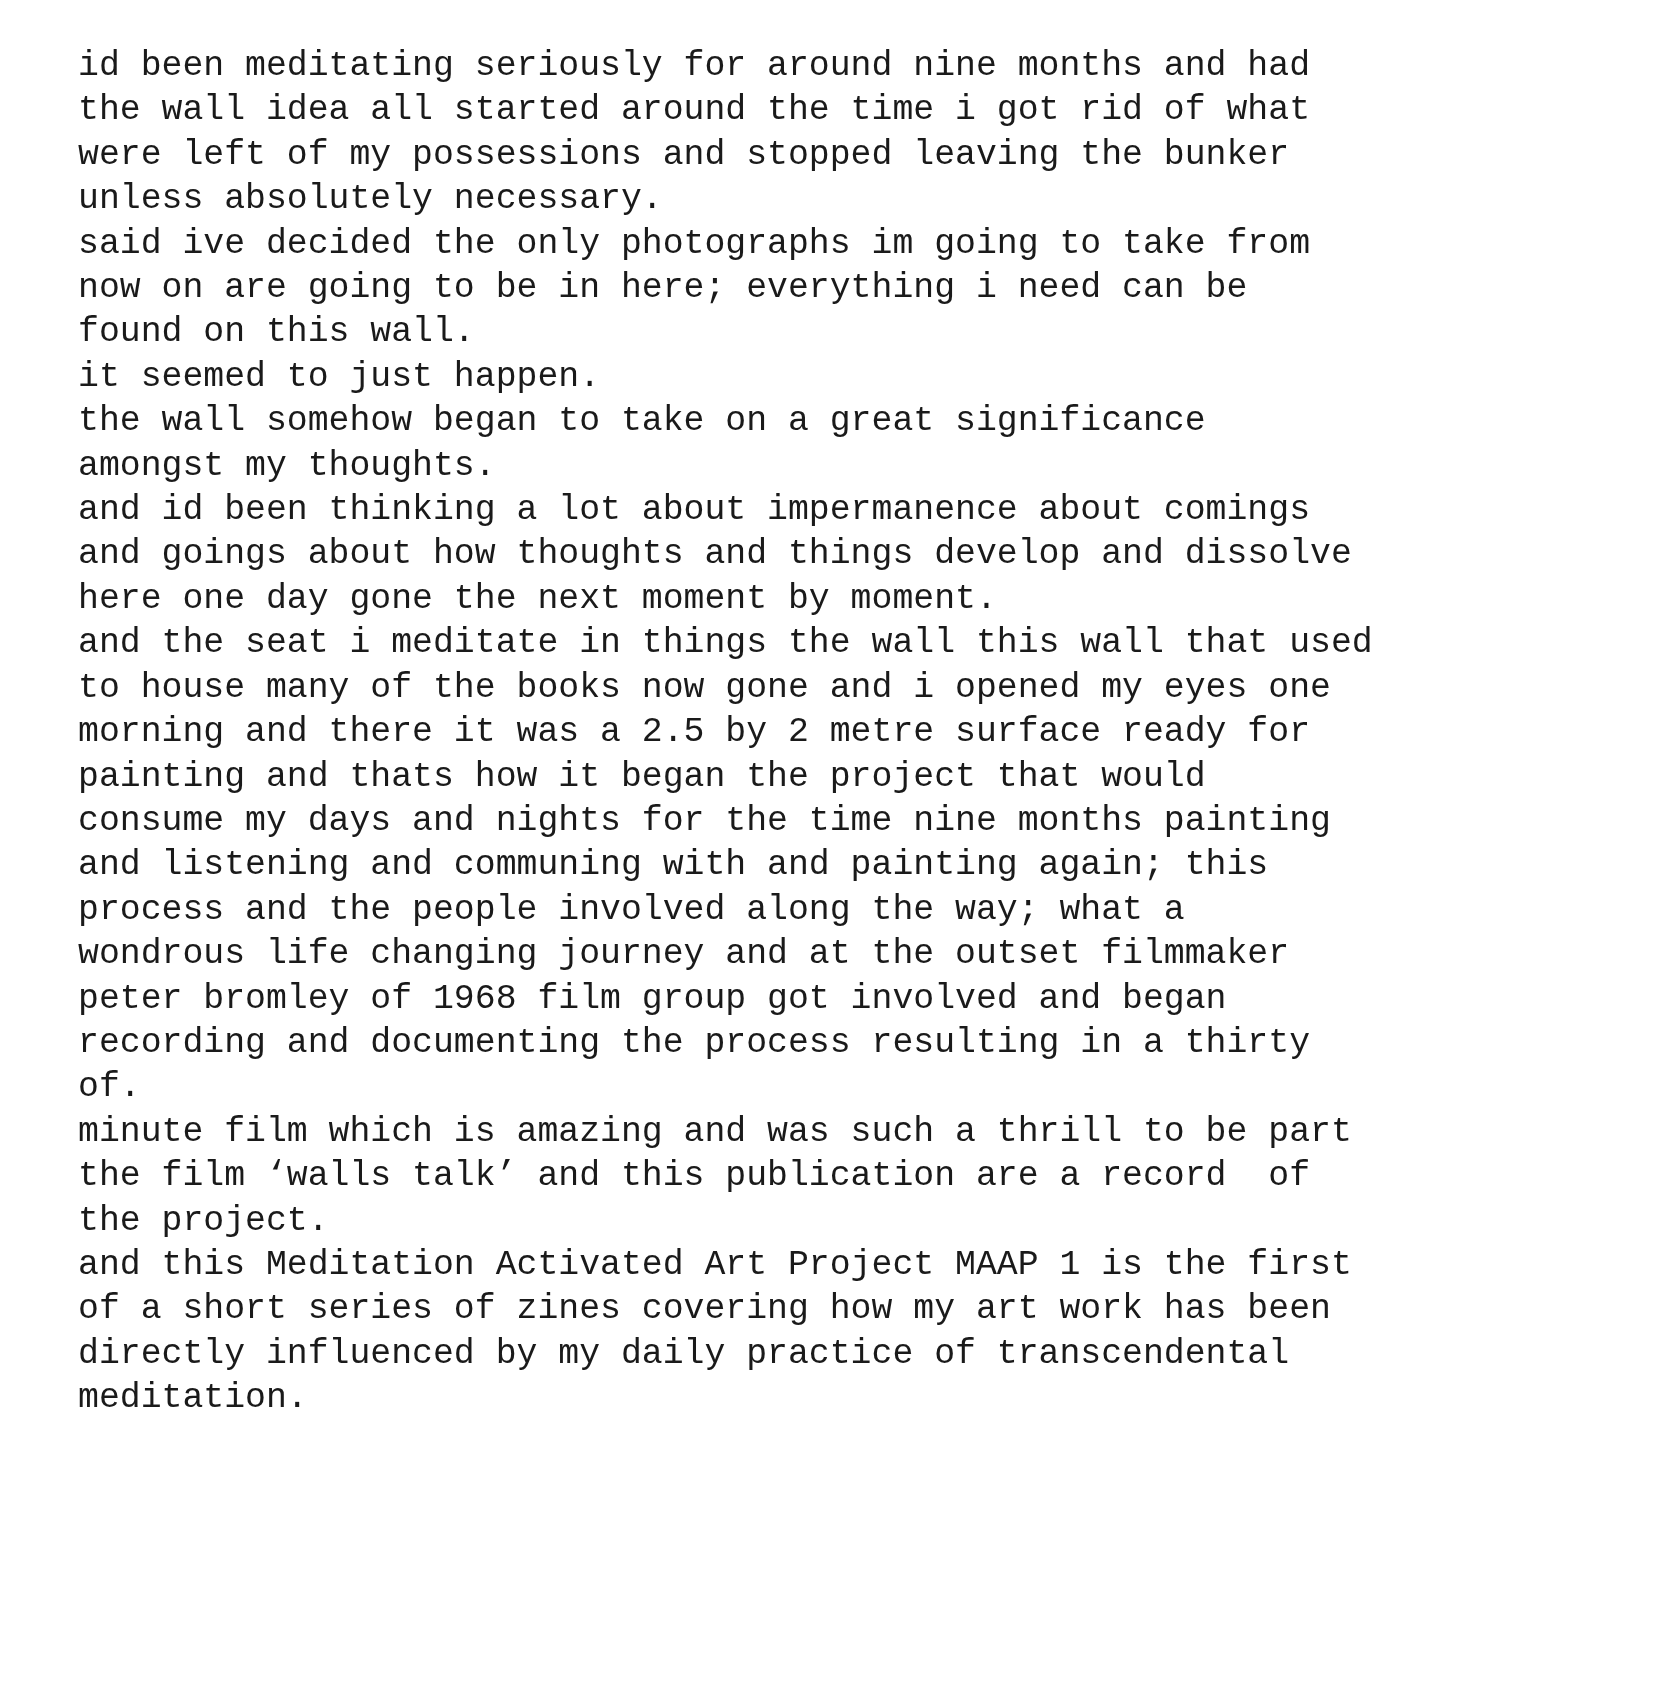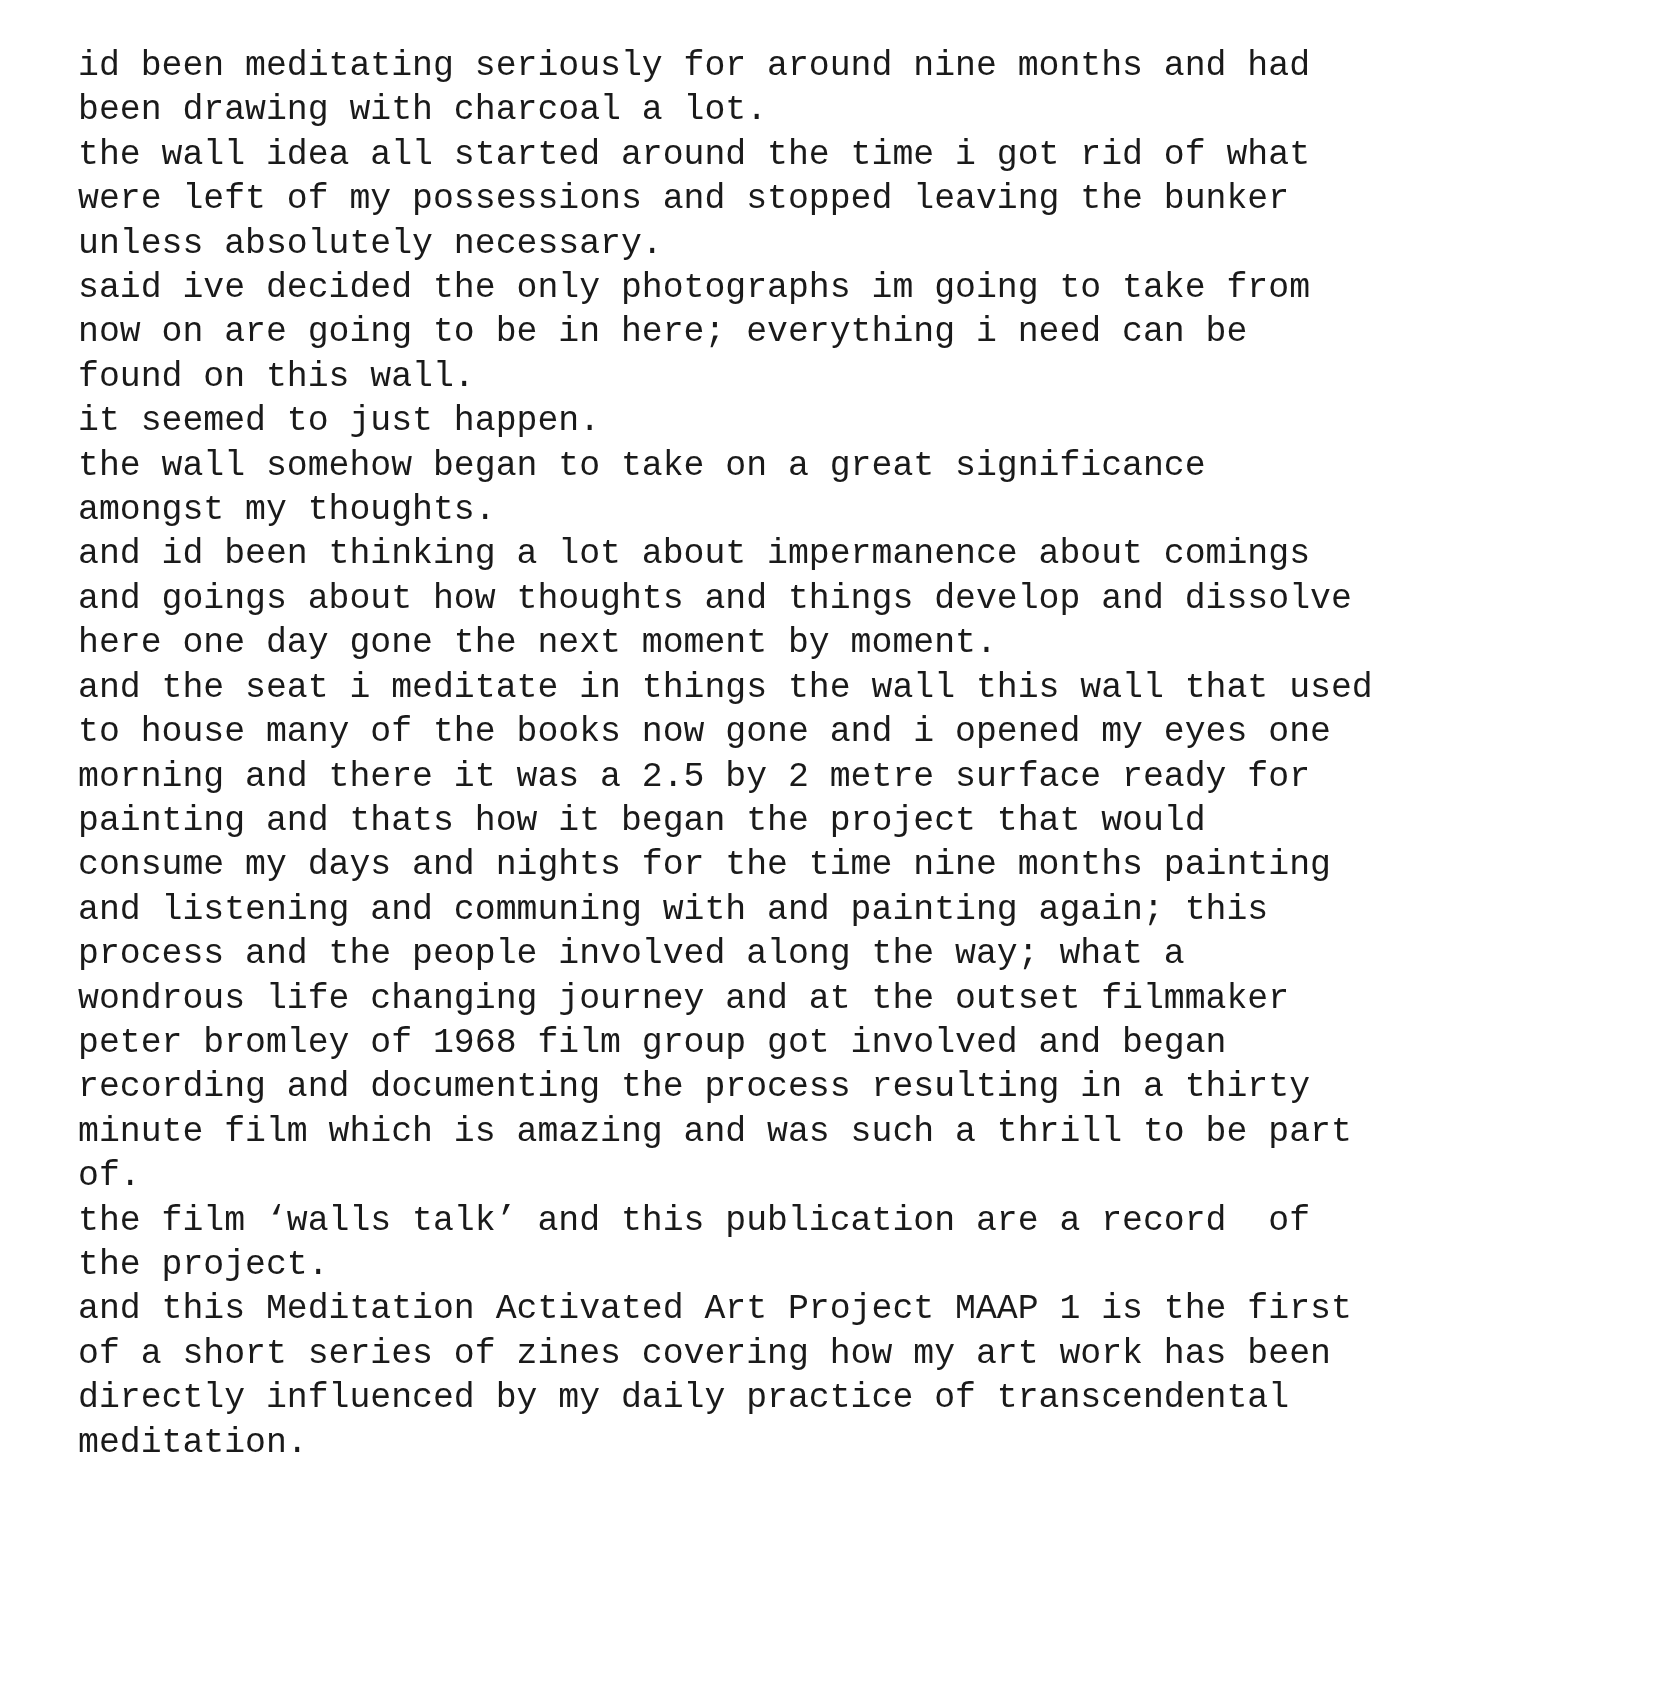--- a/index.html
+++ b/index.html
@@ -31,21 +31,20 @@
   .spacer {
     height: 44.4px;
   }
 </style>
 </head>
 <body>
 
 <main class="page">
   <div id="lines" class="text-block">
       <div class="text-line">id been meditating seriously for around nine months and had</div>
-      <div class="text-line">been drawing with charcoal a lot.</div>
       <div class="text-line">the wall idea all started around the time i got rid of what</div>
       <div class="text-line">were left of my possessions and stopped leaving the bunker</div>
       <div class="text-line">unless absolutely necessary.</div>
       <div class="text-line">said ive decided the only photographs im going to take from</div>
       <div class="text-line">now on are going to be in here; everything i need can be</div>
       <div class="text-line">found on this wall.</div>
       <div class="text-line">it seemed to just happen.</div>
       <div class="text-line">the wall somehow began to take on a great significance</div>
       <div class="text-line">amongst my thoughts.</div>
       <div class="text-line">and id been thinking a lot about impermanence about comings</div>
@@ -54,22 +53,22 @@
       <div class="text-line">and the seat i meditate in things the wall this wall that used</div>
       <div class="text-line">to house many of the books now gone and i opened my eyes one</div>
       <div class="text-line">morning and there it was a 2.5 by 2 metre surface ready for</div>
       <div class="text-line">painting and thats how it began the project that would</div>
       <div class="text-line">consume my days and nights for the time nine months painting</div>
       <div class="text-line">and listening and communing with and painting again; this</div>
       <div class="text-line">process and the people involved along the way; what a</div>
       <div class="text-line">wondrous life changing journey and at the outset filmmaker</div>
       <div class="text-line">peter bromley of 1968 film group got involved and began</div>
       <div class="text-line">recording and documenting the process resulting in a thirty</div>
+      <div class="text-line">of.</div>
       <div class="text-line">minute film which is amazing and was such a thrill to be part</div>
-      <div class="text-line">of.</div>
       <div class="text-line">the film ‘walls talk’ and this publication are a record  of</div>
       <div class="text-line">the project.</div>
       <div class="text-line">and this Meditation Activated Art Project MAAP 1 is the first</div>
       <div class="text-line">of a short series of zines covering how my art work has been</div>
       <div class="text-line">directly influenced by my daily practice of transcendental</div>
       <div class="text-line">meditation.</div>
     </div>
   <div class="spacer"></div>
 </main>
 

